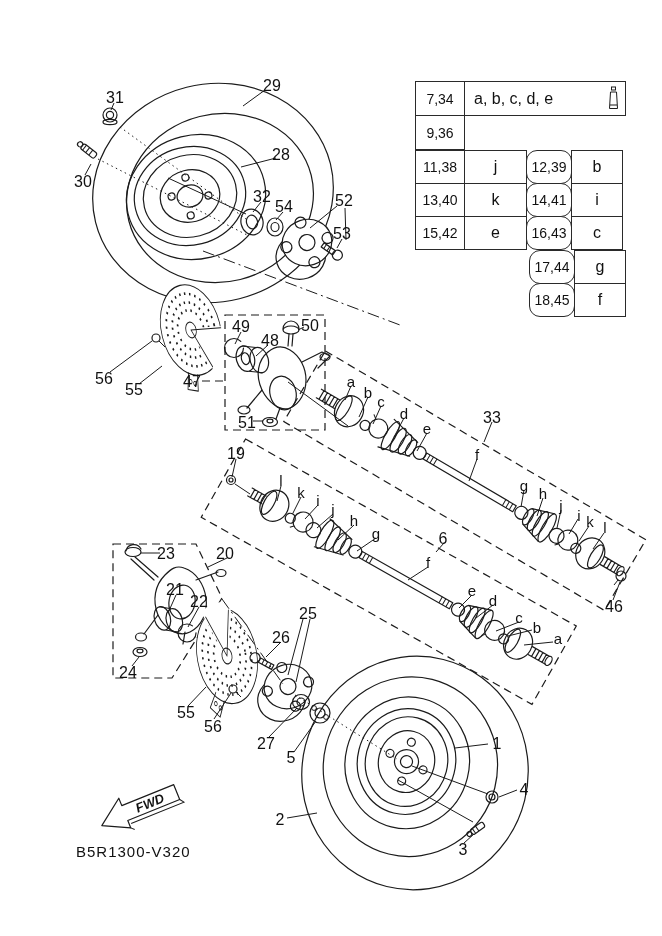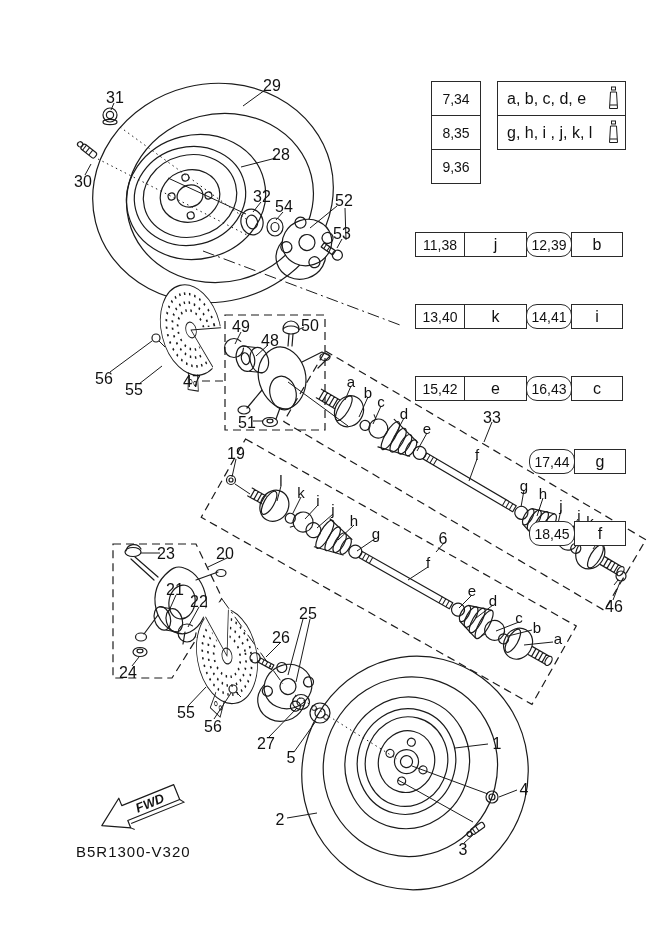--- a/index.html
+++ b/index.html
@@ -17,24 +17,24 @@
   svg text.letter{font:15px "Liberation Sans",sans-serif;fill:#111;text-anchor:middle;dominant-baseline:central;}
   svg text.code{font:15px "Liberation Sans",sans-serif;fill:#111;letter-spacing:1px;}
   svg text.fwd{font:italic bold 13px "Liberation Sans",sans-serif;fill:#111;text-anchor:middle;dominant-baseline:central;}
   .ref-table{position:absolute;left:415px;top:81px;}
   .trow{display:flex;}
   .trow + .trow{margin-top:-1px;}
   .cell{box-sizing:border-box;border:1px solid #2a2a2a;background:#fff;display:flex;
         align-items:center;justify-content:center;font-size:16px;}
   .cell + .cell{margin-left:-1px;}
   .cell.ref{font-size:14px;}
-  .wide .cell{height:35px;margin-left:16px;}
-  .pair .cell,.tail .cell{height:25px;margin-top:48px;}
+  .wide .cell{height:35px;}
+  .pair .cell,.tail .cell{height:34px;}
   .cell.w-ref{width:50px;}
-  .cell.w-let{width:129px;justify-content:flex-start;padding:0 5px 0 9px;font-size:16px;}
+  .cell.w-let{width:162px;justify-content:flex-start;padding:0 5px 0 9px;font-size:16px;}
   .cell.p1{width:50px;} .cell.p2{width:63px;} .cell.p3{width:46px;font-size:14px;border-radius:11px;} .cell.p4{width:52px;}
   .tail{margin-left:111px;justify-content:flex-end;}
   .tube{margin-left:auto;display:flex;align-items:center;}
 </style>
 </head>
 <body>
 
 <div class="canvas">
 
 <svg class="diagram" width="662" height="936" viewBox="0 0 662 936">
@@ -467,35 +467,20 @@
                 <g stroke="#1b1b1b" fill="none" stroke-width="1">
                   <rect x="4.5" y="1" width="4" height="3"></rect>
                   <path d="M3.5,6 H9.5 L10.5,22.5 H2.5 Z"></path>
                   <line x1="3" y1="19" x2="10" y2="19"></line>
                 </g>
               </svg>
             </span>
           </div>
         </div>
         <div class="trow wide">
-          <div class="cell ref w-ref">8,35</div>
-          <div class="cell w-let">
-            <span>g, h, i , j, k, l</span>
-            <span class="tube">
-              <svg width="13" height="25" viewBox="0 0 13 25">
-                <g stroke="#1b1b1b" fill="none" stroke-width="1">
-                  <rect x="4.5" y="1" width="4" height="3"></rect>
-                  <path d="M3.5,6 H9.5 L10.5,22.5 H2.5 Z"></path>
-                  <line x1="3" y1="19" x2="10" y2="19"></line>
-                </g>
-              </svg>
-            </span>
-          </div>
-        </div>
-        <div class="trow wide">
           <div class="cell ref w-ref">9,36</div>
         </div>
       </div>
   <div id="pair-rows">
         <div class="trow pair">
           <div class="cell ref p1">11,38</div>
           <div class="cell p2">j</div>
           <div class="cell p3">12,39</div>
           <div class="cell p4">b</div>
         </div>

